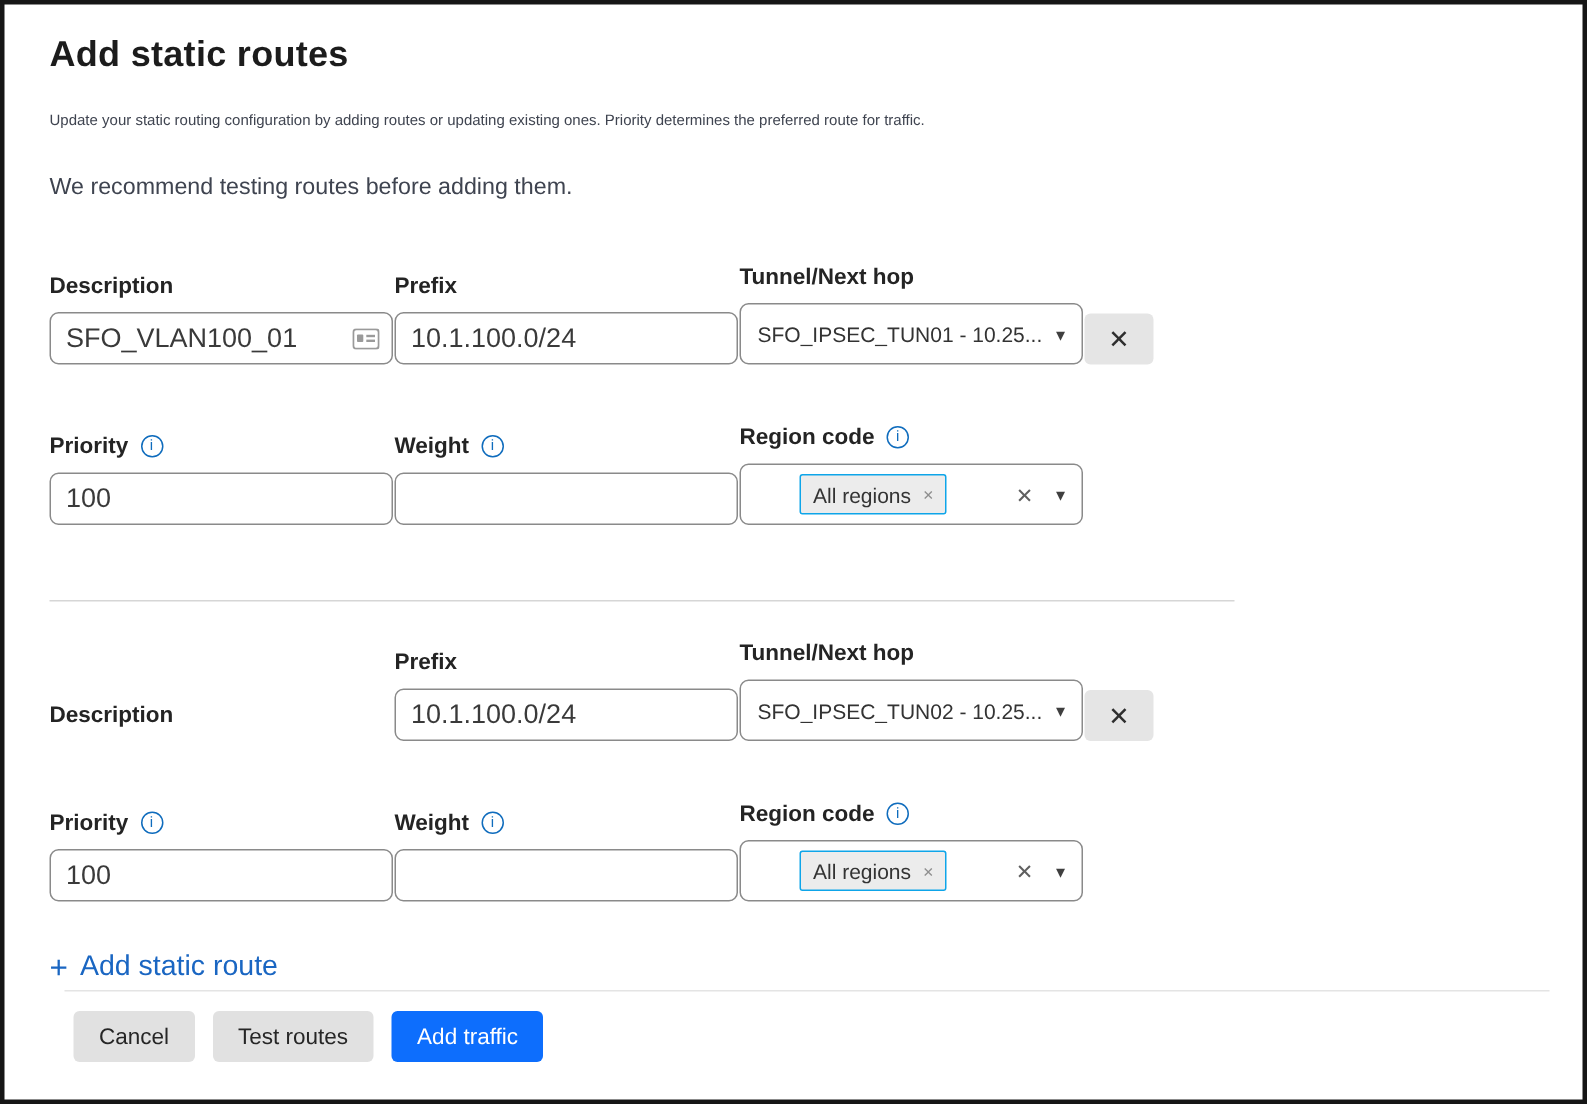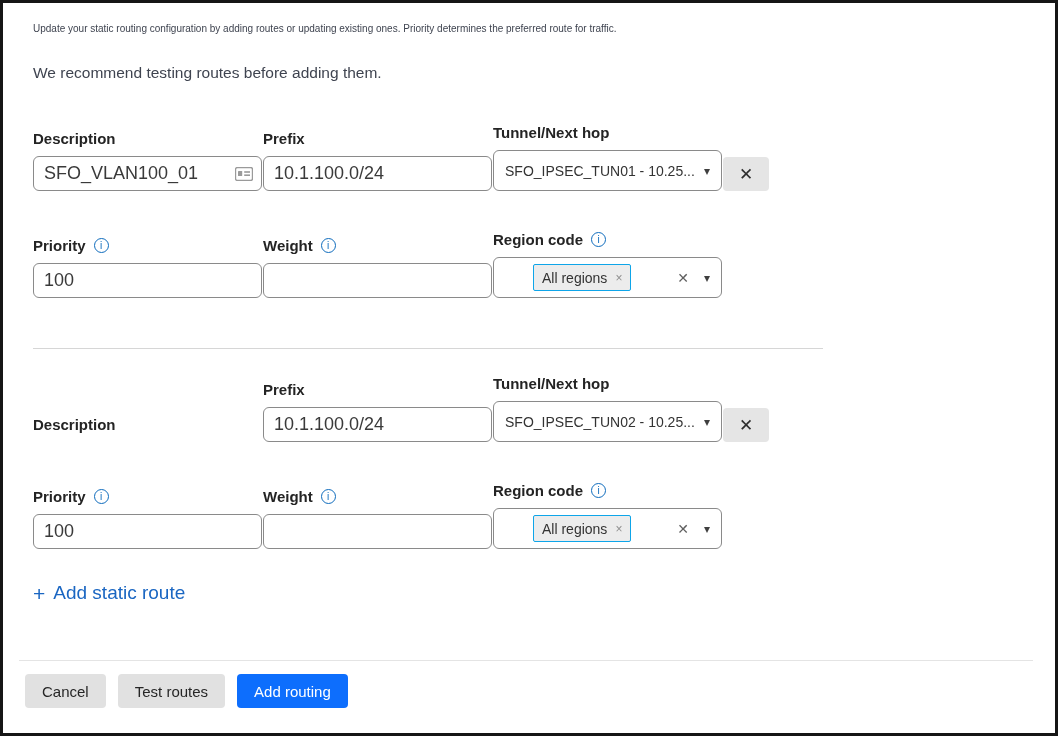--- a/index.html
+++ b/index.html
@@ -84,39 +84,40 @@
   }
 
   .add-link-row {
     margin-top:33px; display:flex; align-items:center; gap:8px;
     cursor:pointer; width:max-content;
   }
   .plus-icon { font-size:21px; color:#1a66c2; line-height:1; }
   .add-link { color:#1a66c2; font-size:19px; }
 
   .footer {
-    position:absolute; left:16px; right:22px; bottom:25px;
+    position:absolute; left:40px; right:22px; bottom:25px;
     border-top:1px solid #e4e4e4;
     padding:13px 0 0 6px;
     display:flex; align-items:center; gap:12px;
   }
   .btn {
     height:34px; padding:0 17px;
     border:none; border-radius:4px;
     font-size:15px; font-family:inherit; cursor:pointer;
   }
   .btn-secondary { background:#e1e1e1; color:#262626; }
   .btn-primary   { background:#0d6efd; color:#ffffff; }
 </style>
 </head>
 <body>
 
 <div class="dialog">
   <div class="content">
 
+    <h1 class="page-title">Add static routes</h1>
     <p class="intro-text">Update your static routing configuration by adding routes or updating existing ones. Priority determines the preferred route for traffic.</p>
     <p class="note-text">We recommend testing routes before adding them.</p>
 
     <div class="route-grid">
       <div class="field">
         <div class="field-label">Description</div>
         <div class="input-wrap">
           <input class="text-input with-icon" type="text" value="SFO_VLAN100_01" style="">
           <span class="autofill-icon">
             <svg width="18" height="14" viewBox="0 0 18 14">
@@ -227,15 +228,15 @@
     <div class="add-link-row">
       <span class="plus-icon">+</span>
       <a class="add-link">Add static route</a>
     </div>
 
   </div>
 
   <div class="footer">
     <button class="btn btn-secondary">Cancel</button>
     <button class="btn btn-secondary">Test routes</button>
-    <button class="btn btn-primary">Add routing</button>
+    <button class="btn btn-primary">Add traffic</button>
   </div>
 </div>
 
 </body></html>

